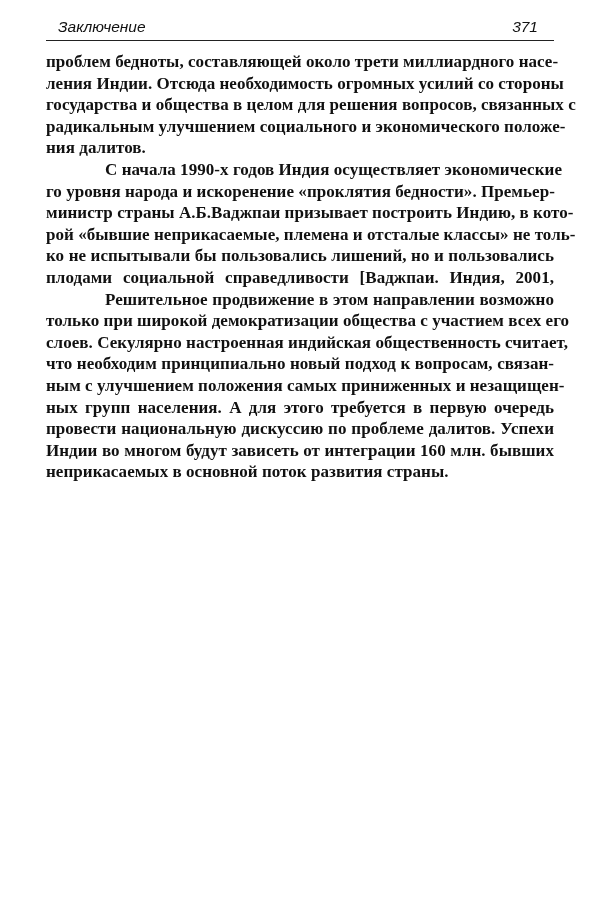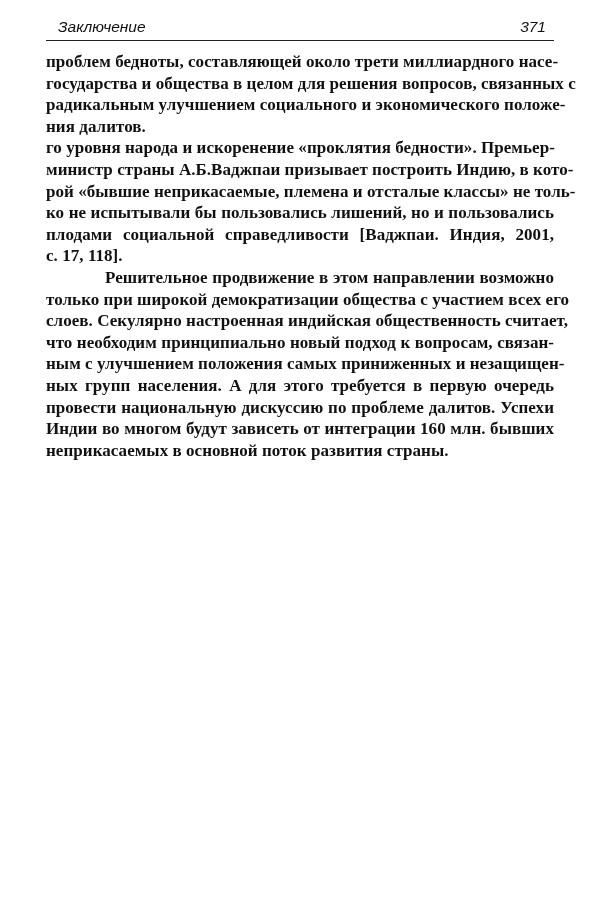--- a/index.html
+++ b/index.html
@@ -26,21 +26,21 @@
       font-size: 15.5px;
       line-height: 24px;
     }
     .running-title {
       position: absolute;
       left: 12px;
       top: 1px;
     }
     .page-number {
       position: absolute;
-      right: 8px;
+      right: 16px;
       top: 1px;
       margin-left: 33px;
     }
     .body-text {
       position: absolute;
       left: 46px;
       top: 51px;
       width: 508px;
       font-family: "Liberation Serif", serif;
       font-size: 17px;
@@ -71,31 +71,32 @@
 <body>
 
 <div class="page-header">
   <span class="running-title">Заключение</span>
   <span class="page-number">371</span>
 </div>
 
 <div class="body-text">
   <div class="paragraph">
     <span class="line">проблем бедноты, составляющей около трети миллиардного насе-</span>
+    <span class="line">ления Индии. Отсюда необходимость огромных усилий со стороны</span>
     <span class="line">государства и общества в целом для решения вопросов, связанных с</span>
     <span class="line">радикальным улучшением социального и экономического положе-</span>
     <span class="line last">ния далитов.</span>
   </div>
   <div class="paragraph">
+    <span class="line indent">С начала 1990-х годов Индия осуществляет экономические</span>
     <span class="line">го уровня народа и искоренение «проклятия бедности». Премьер-</span>
     <span class="line">министр страны А.Б.Ваджпаи призывает построить Индию, в кото-</span>
     <span class="line">рой «бывшие неприкасаемые, племена и отсталые классы» не толь-</span>
     <span class="line">ко не испытывали бы пользовались лишений, но и пользовались</span>
     <span class="line">плодами социальной справедливости [Ваджпаи. Индия, 2001,</span>
-    <span class="line last">с. 17, 118].</span>
   </div>
   <div class="paragraph">
     <span class="line indent">Решительное продвижение в этом направлении возможно</span>
     <span class="line">только при широкой демократизации общества с участием всех его</span>
     <span class="line">слоев. Секулярно настроенная индийская общественность считает,</span>
     <span class="line">что необходим принципиально новый подход к вопросам, связан-</span>
     <span class="line">ным с улучшением положения самых приниженных и незащищен-</span>
     <span class="line">ных групп населения. А для этого требуется в первую очередь</span>
     <span class="line">провести национальную дискуссию по проблеме далитов. Успехи</span>
     <span class="line">Индии во многом будут зависеть от интеграции 160 млн. бывших</span>

